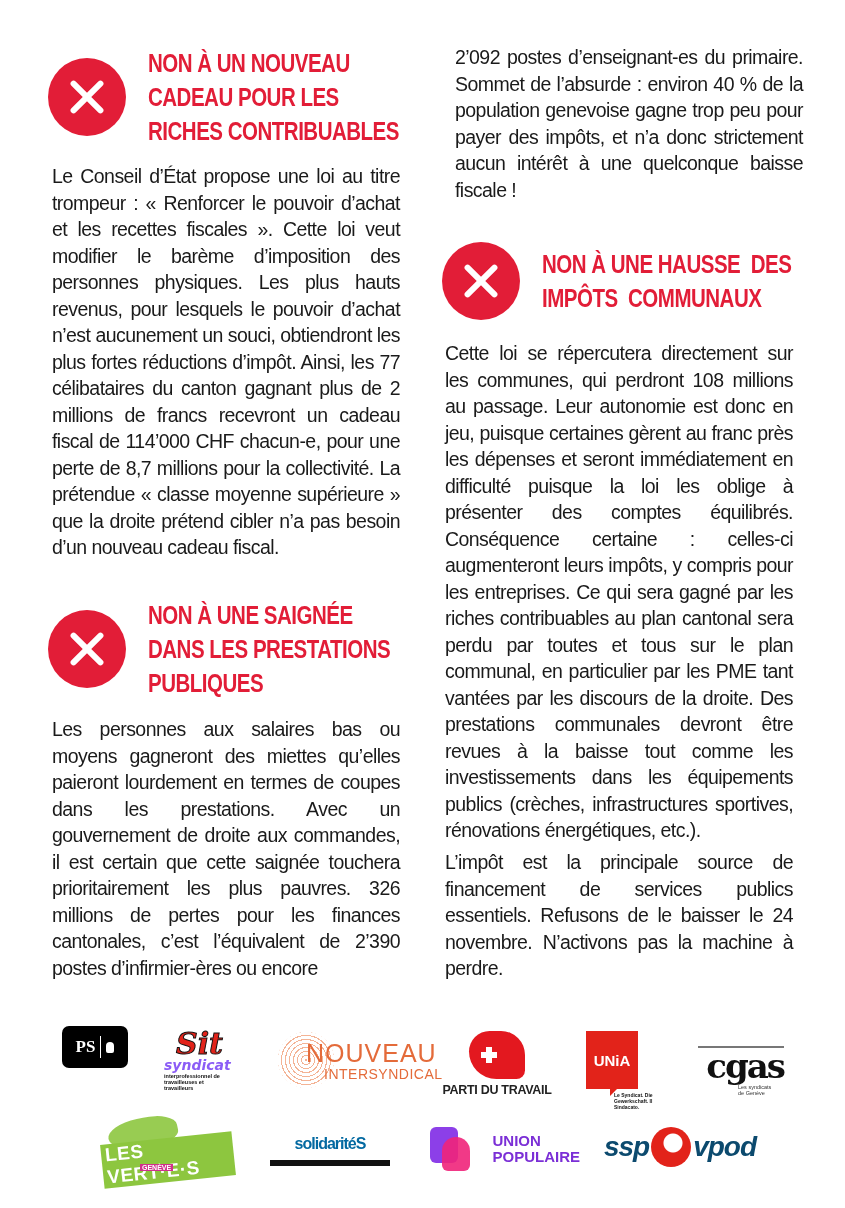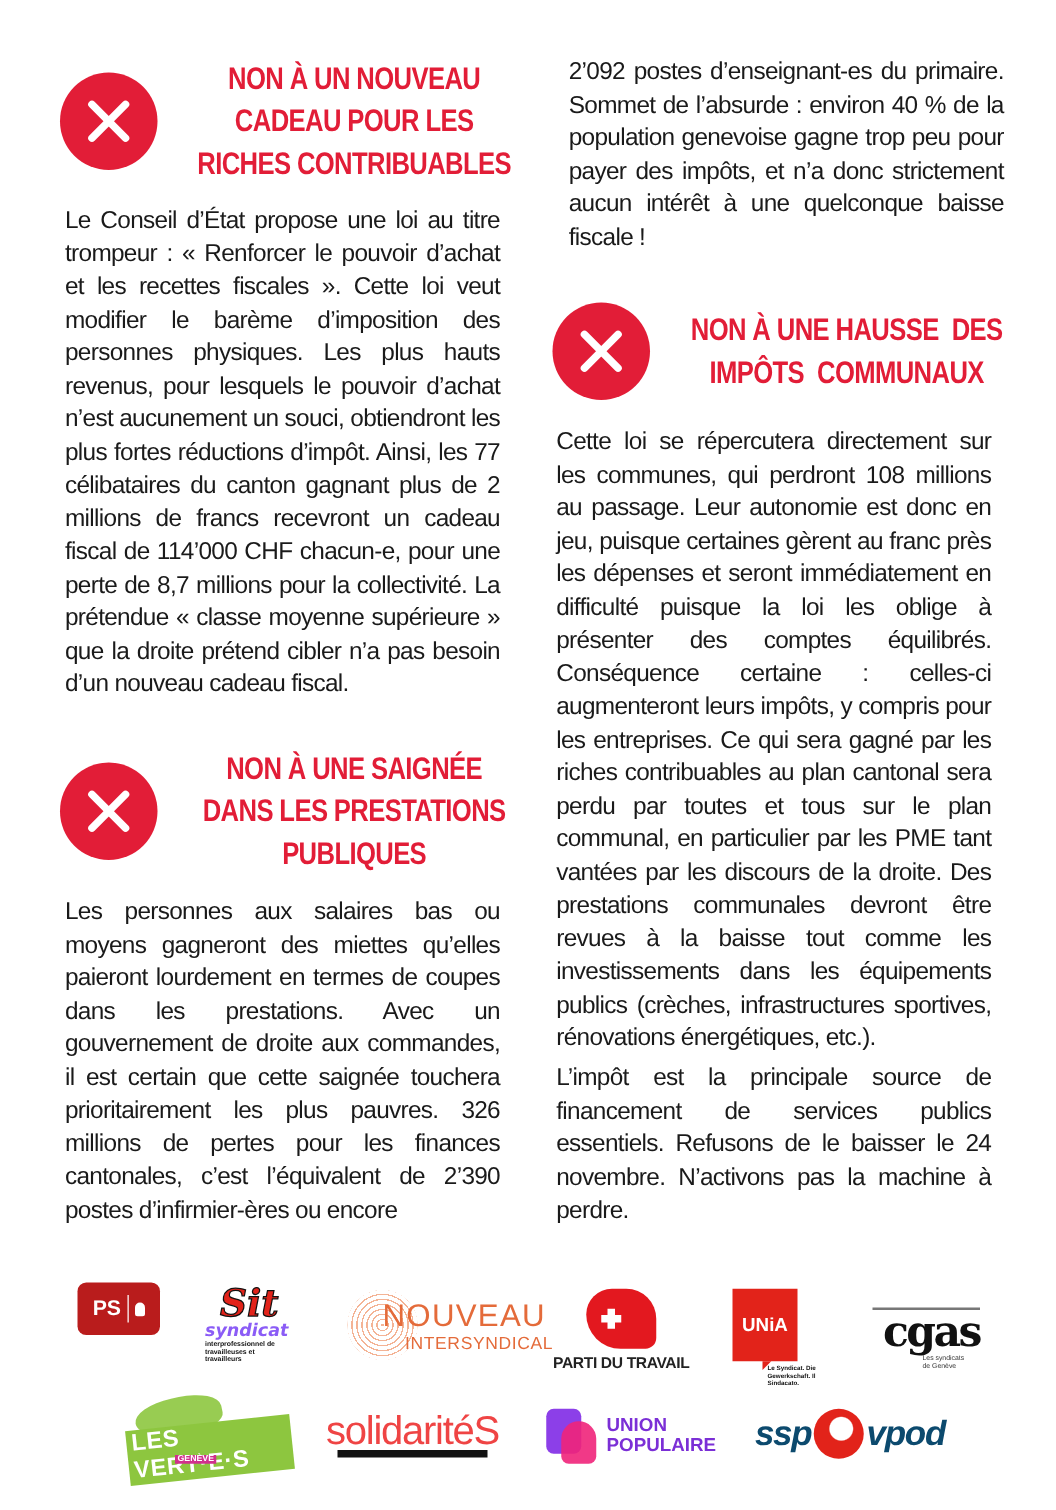--- a/index.html
+++ b/index.html
@@ -1,19 +1,19 @@
 <!DOCTYPE html>
 <html><head>
   <meta charset="utf-8">
   <style>
     * { box-sizing: border-box; margin: 0; padding: 0; }
     html, body { width: 845px; height: 1208px; background: #ffffff; overflow: hidden; }
     body { position: relative; font-family: "Liberation Sans", "DejaVu Sans", sans-serif; color: #1a1a1a; }
 
-    .section-head { position: absolute; display: flex; align-items: center; text-align: center; }
+    .section-head { position: absolute; display: flex; align-items: center; }
     .x-icon {
       width: 78px; height: 78px; border-radius: 50%;
       background: #e21d37; flex-shrink: 0; position: relative;
     }
     .x-icon::before, .x-icon::after {
       content: ""; position: absolute; left: 50%; top: 50%;
       width: 44px; height: 6px; background: #ffffff; border-radius: 3px;
     }
     .x-icon::before { transform: translate(-50%, -50%) rotate(45deg); }
     .x-icon::after { transform: translate(-50%, -50%) rotate(-45deg); }
@@ -30,22 +30,22 @@
       position: absolute; width: 348px;
       font-family: "Liberation Sans Narrow", "Liberation Sans", sans-serif;
       font-size: 19.5px; line-height: 26.5px; text-align: justify;
       letter-spacing: -0.55px; color: #1a1a1a;
     }
 
     
     .logo { position: absolute; display: flex; align-items: center; justify-content: center; }
     .ps-logo {
       left: 62px; top: 1026px; width: 66px; height: 42px;
-      background: #b91c1c; border-radius: 7px; color: #fff;
-      font-weight: bold; font-size: 17px; gap: 5px;
+      background: #000000; border-radius: 7px; color: #fff;
+      font-weight: bold; font-size: 17px; gap: 5px; font-family: Liberation Serif, serif;
     }
     .ps-logo .sep { width: 1px; height: 22px; background: #fff; }
     .ps-logo .rose { width: 8px; height: 11px; background: #fff; border-radius: 4px 4px 2px 2px; }
 
     .sit-logo { left: 164px; top: 1020px; width: 72px; height: 80px; flex-direction: column; align-items: flex-start; }
     .sit-mark { font-family: "DejaVu Serif", serif; font-weight: bold; font-style: italic; font-size: 30px; color: #e2231a; line-height: 28px; -webkit-text-stroke: 1px #111; margin-left: 12px; text-align: center; }
     .sit-name { font-family: "DejaVu Sans", sans-serif; font-weight: bold; font-style: italic; font-size: 14px; line-height: 15px; color: #8b5cf6; }
     .sit-sub { font-size: 5.5px; line-height: 6px; font-weight: bold; color: #111; width: 62px; }
 
     .cartel-logo { left: 278px; top: 1030px; width: 145px; height: 60px; }
@@ -71,24 +71,24 @@
     .cgas-bar { width: 86px; height: 2px; background: #777; }
     .cgas-text { font-family: "DejaVu Serif", serif; font-size: 34px; line-height: 36px; color: #111; letter-spacing: -2px; font-weight: bold; }
     .cgas-sub { font-size: 5.5px; line-height: 6px; color: #333; align-self: flex-end; margin-right: 6px; width: 40px; }
 
     .verts-logo { left: 94px; top: 1118px; width: 140px; height: 58px; }
     .verts-leaf { position: absolute; left: 14px; top: 0; width: 70px; height: 30px; background: #8dc63f; border-radius: 50% 50% 40% 60%; transform: rotate(-12deg); opacity: 0.9; }
     .verts-text { position: absolute; left: 8px; top: 20px; font-weight: bold; font-size: 19px; color: #fff; background: #8dc63f; padding: 0 4px; transform: rotate(-6deg); letter-spacing: 0.5px; }
     .verts-sub { position: absolute; left: 46px; top: 46px; font-size: 7px; font-weight: bold; color: #fff; background: #d0308c; padding: 0 2px; }
 
     .solidarites-logo { left: 268px; top: 1126px; width: 124px; height: 44px; flex-direction: column; }
-    .sol-text { font-weight: normal; font-size: 32px; color: #ef4444; letter-spacing: -1px; line-height: 28px; }
+    .sol-text { font-weight: bold; font-size: 16px; color: #0369a1; letter-spacing: -1px; line-height: 28px; }
     .sol-bar { width: 120px; height: 6px; background: #111; margin-top: 2px; }
 
-    .up-logo { left: 430px; top: 1126px; width: 150px; height: 46px; gap: 8px; justify-content: center; }
+    .up-logo { left: 430px; top: 1126px; width: 150px; height: 46px; gap: 8px; justify-content: space-between; }
     .up-mark { width: 40px; height: 44px; position: relative; }
     .up-mark .a { position: absolute; left: 0; top: 0; width: 28px; height: 36px; background: #8c3fe8; border-radius: 6px 6px 6px 6px; }
     .up-mark .b { position: absolute; left: 12px; top: 10px; width: 28px; height: 34px; background: #f0247a; border-radius: 14px 14px 6px 6px; opacity: 0.9; }
     .up-text { font-weight: bold; font-size: 15px; line-height: 16px; color: #7b2fd6; }
 
     .ssp-logo { left: 600px; top: 1122px; width: 160px; height: 50px; gap: 2px; }
     .ssp-text { font-style: italic; font-weight: bold; font-size: 28px; color: #0c4a6e; letter-spacing: -1px; }
     .ssp-mark { width: 40px; height: 40px; border-radius: 50%; background: radial-gradient(circle at 55% 40%, #fff 0 9px, #e2231a 10px); }
   </style>
 </head>

